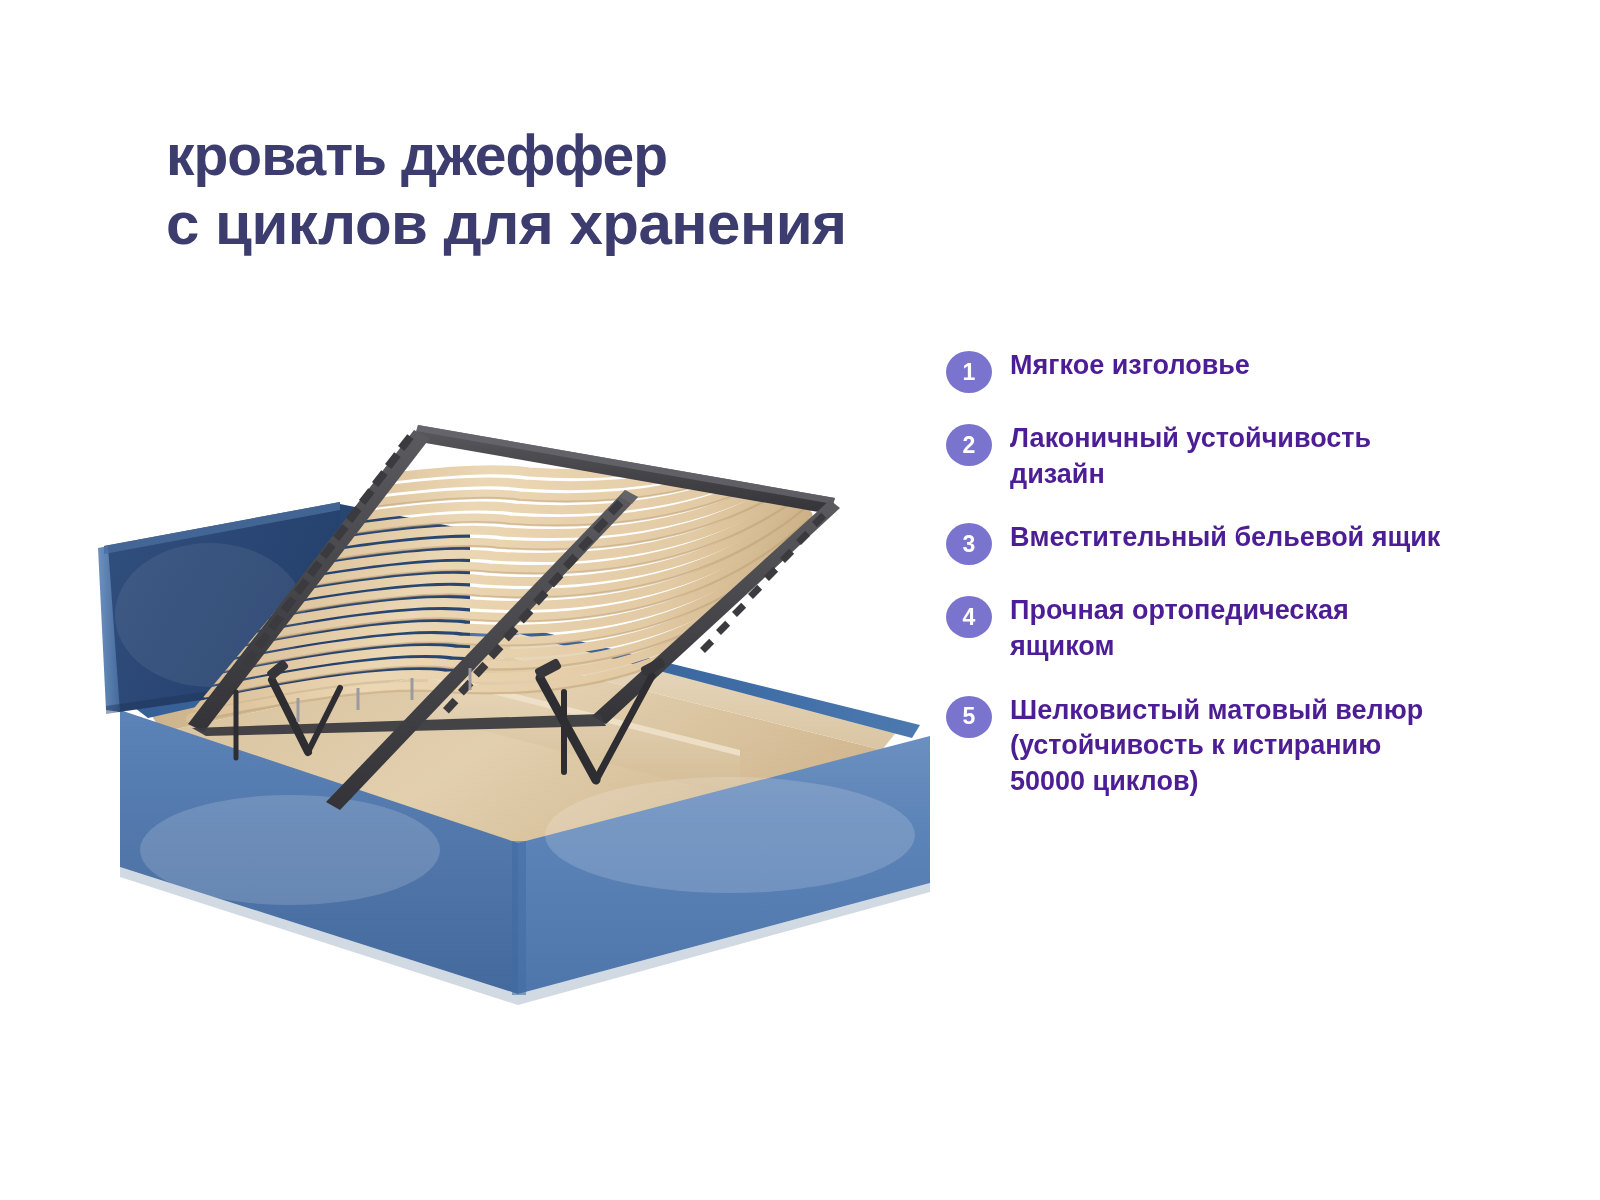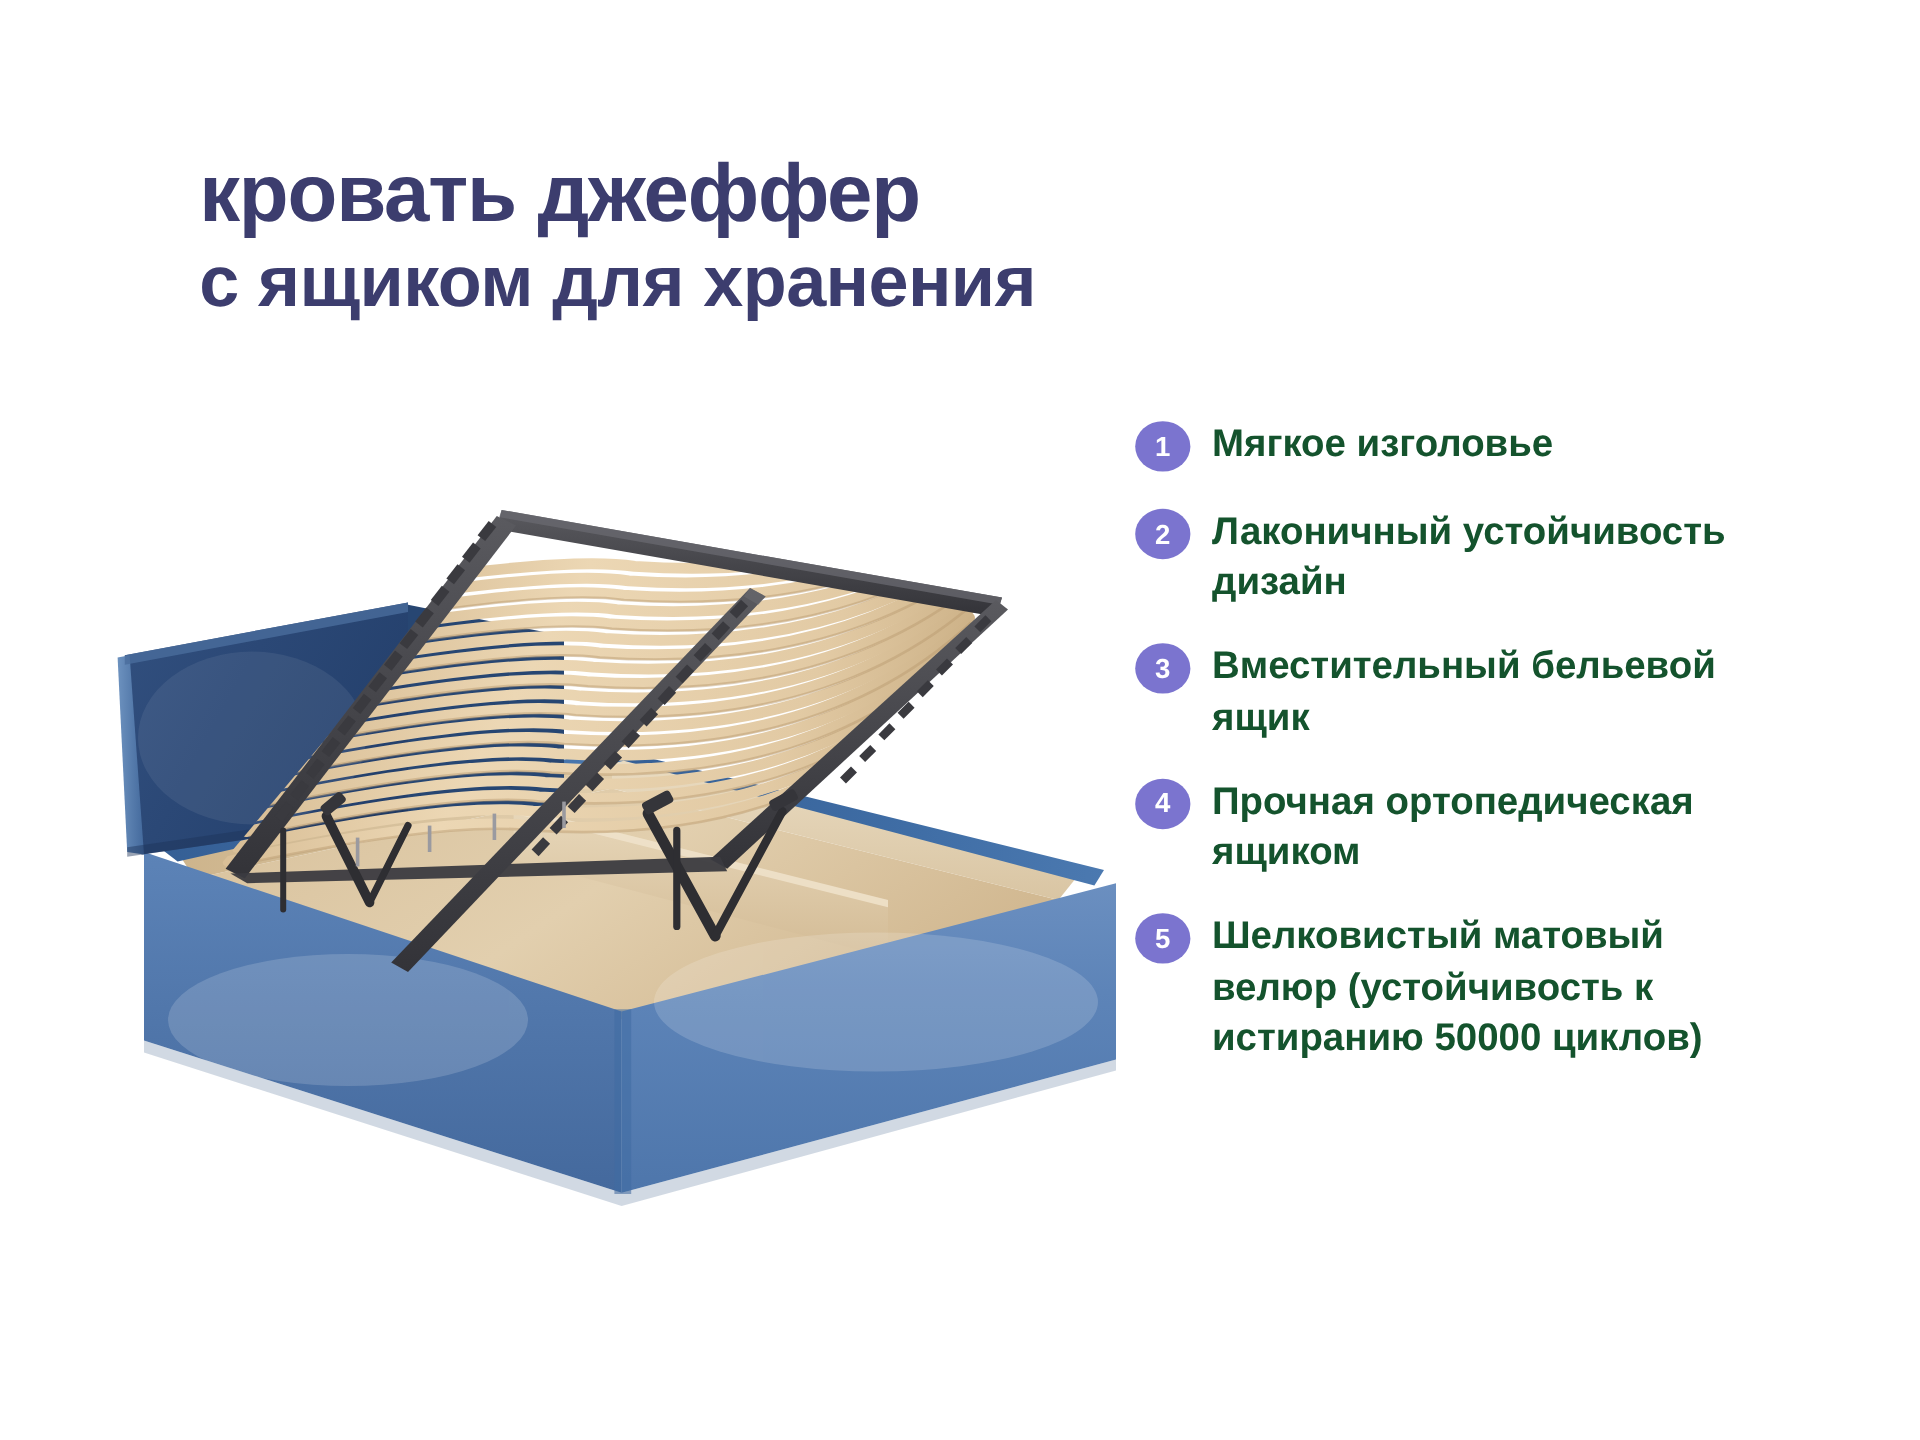--- a/index.html
+++ b/index.html
@@ -24,21 +24,21 @@
   }
 
   
   .title-block {
     position: absolute;
     left: 166px;
     top: 128px;
     width: 1000px;
   }
   .title-line1 {
-    font-size: 68px;
+    font-size: 57px;
     font-weight: bold;
     line-height: 0.98;
     color: #3c3d6e;
     letter-spacing: -1px;
     white-space: nowrap;
   }
   .title-line2 {
     font-size: 60px;
     font-weight: bold;
     line-height: 1.05;
@@ -69,44 +69,44 @@
     color: #ffffff;
     font-size: 23px;
     font-weight: bold;
     display: flex;
     align-items: center;
     justify-content: center;
     margin-top: 3px;
   }
   .feature-text {
     margin-left: 18px;
-    font-size: 32px;
+    font-size: 27px;
     line-height: 1.32;
-    color: #14532d;
+    color: #4c1d95;
     font-weight: bold;
     max-width: 450px;
   }
 
   
   #bed {
     position: absolute;
     left: 40px;
     top: 380px;
     width: 920px;
     height: 680px;
   }
 </style>
 </head>
 <body>
 
 <div id="canvas">
 
   <div class="title-block">
     <div class="title-line1">кровать джеффер</div>
-    <div class="title-line2">с ящиком для хранения</div>
+    <div class="title-line2">с циклов для хранения</div>
   </div>
 
   <div class="features">
 
     <div class="feature">
       <div class="feature-badge">1</div>
       <div class="feature-text">Мягкое изголовье</div>
     </div>
 
     <div class="feature">

